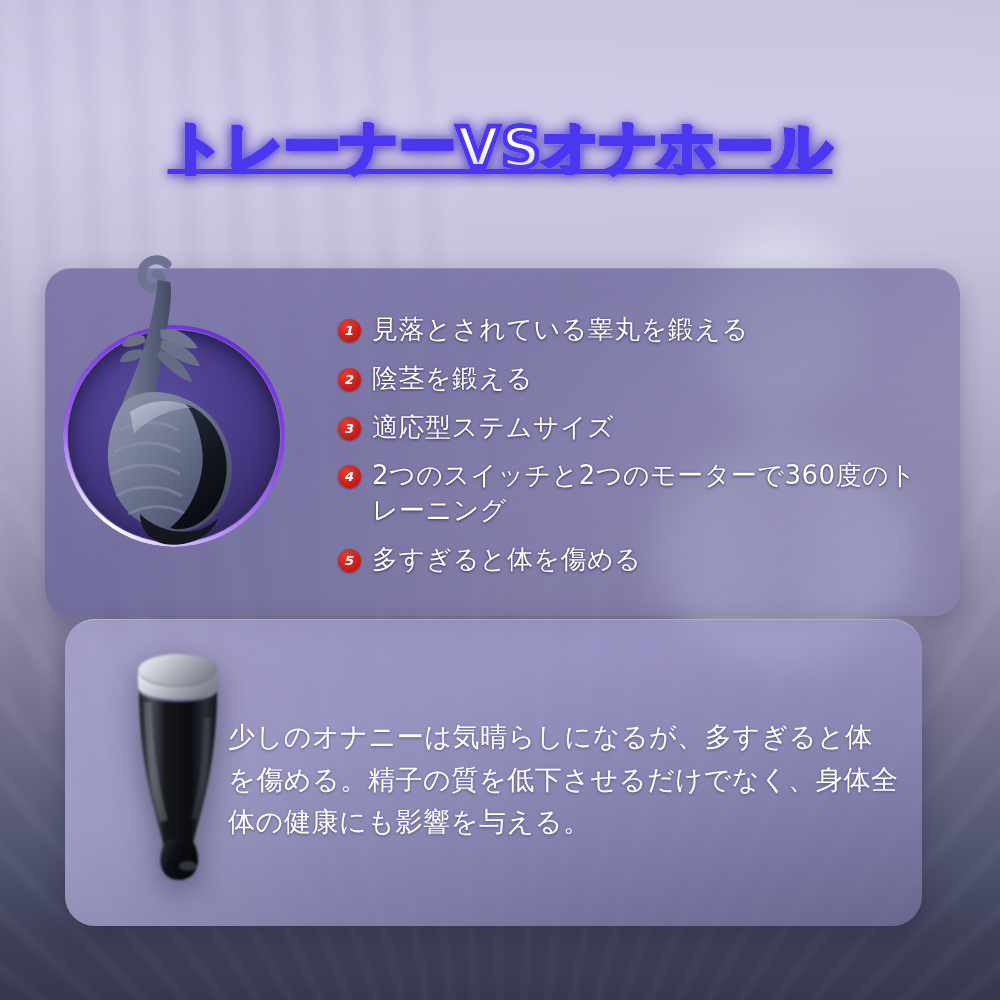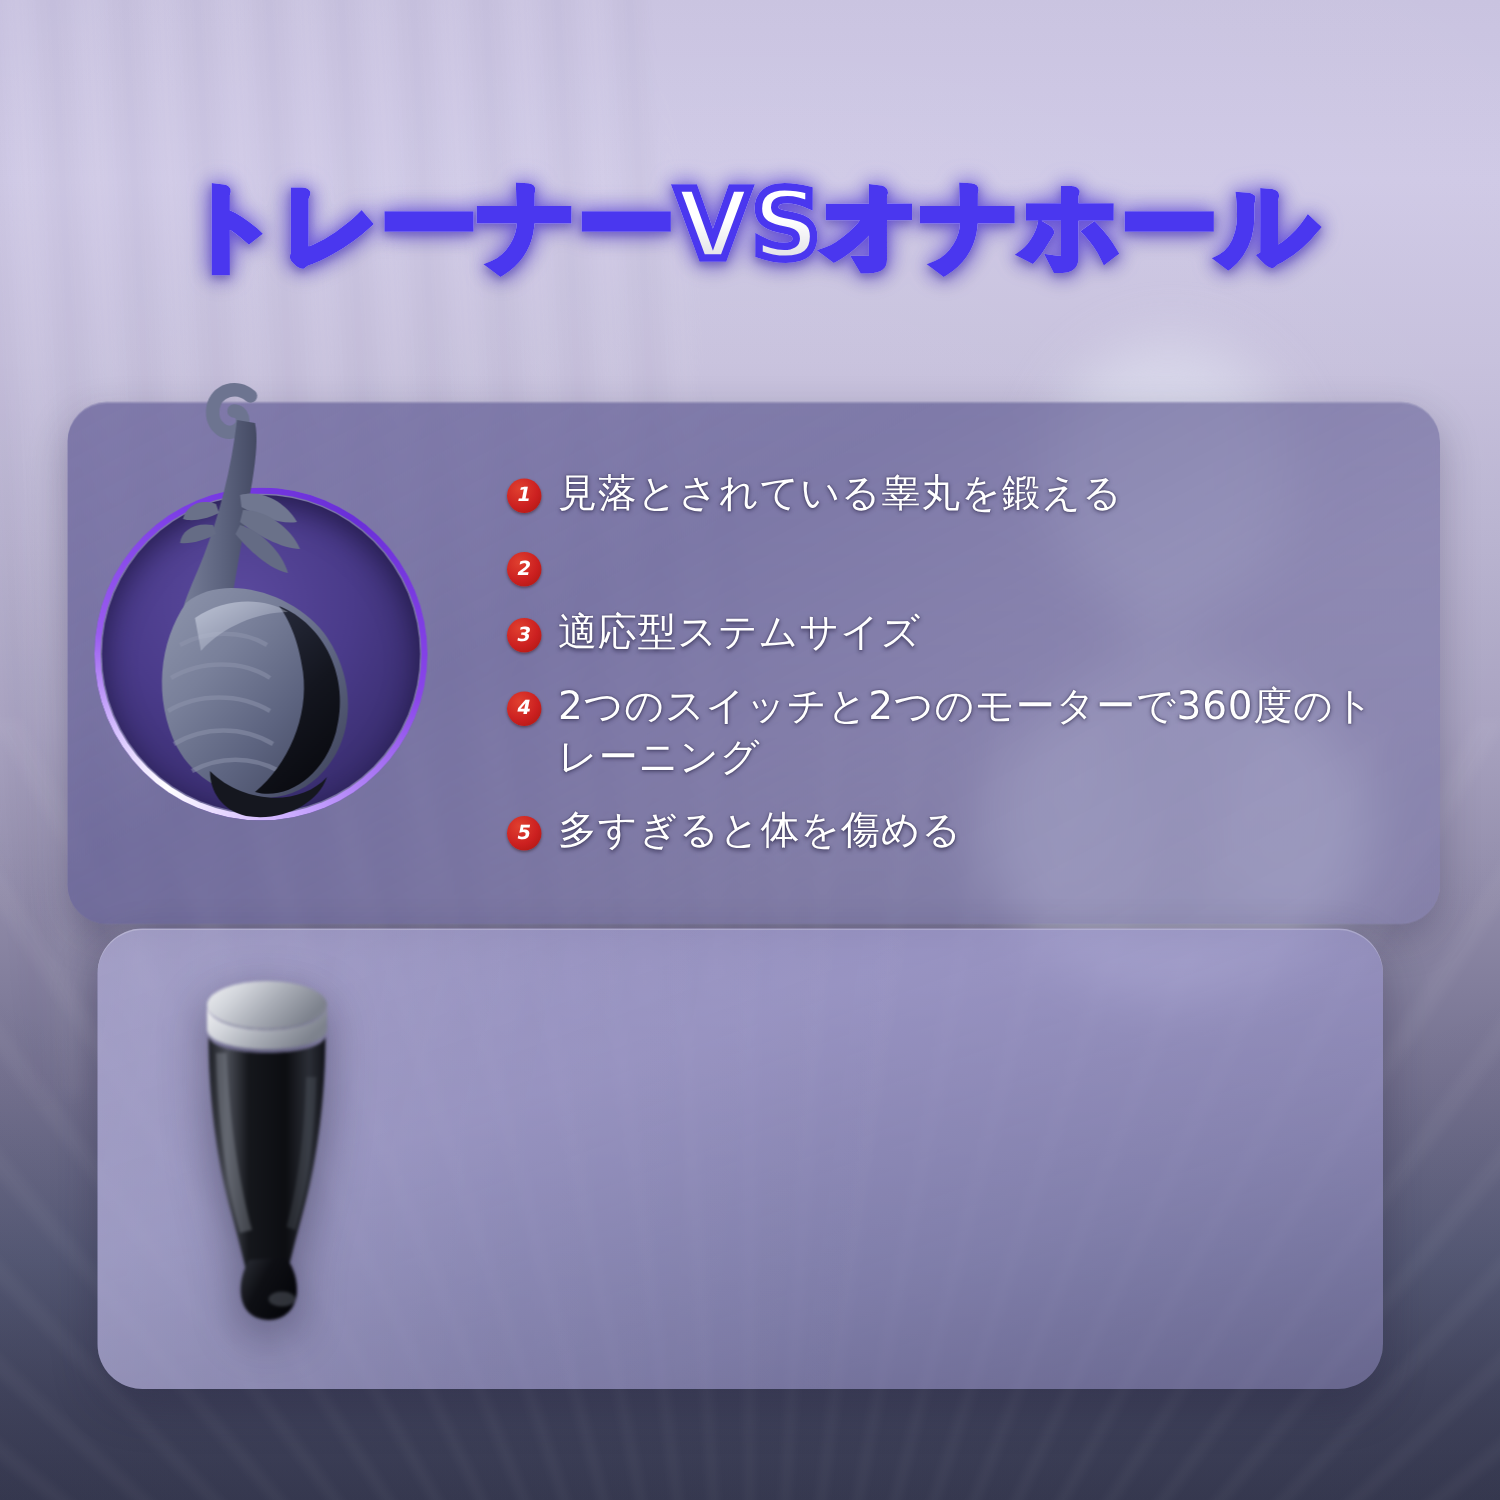--- a/index.html
+++ b/index.html
@@ -104,33 +104,34 @@
 
   
   .title-wrap {
     position: absolute;
     left: 0; top: 116px;
     width: 1000px;
     text-align: center;
   }
   .title {
     display: inline-block;
-    font-size: 64px;
+    font-size: 56px;
     font-weight: 700;
     letter-spacing: 1px;
     line-height: 1.12;
     color: #ffffff;
     background: linear-gradient(180deg,#ffffff 0%,#ffffff 42%,#e6e6ea 72%,#cfcfd8 100%);
     -webkit-background-clip: text;
     background-clip: text;
     -webkit-text-fill-color: transparent;
     paint-order: stroke fill;
     -webkit-text-stroke: 5px #4a37ef;
     filter: drop-shadow(0 0 7px rgba(88,60,245,0.75))
             drop-shadow(0 2px 3px rgba(40,30,90,0.45));
+    text-decoration: underline;
   }
 
   
   .card {
     position: absolute;
     box-sizing: border-box;
   }
   .card-top {
     left: 45px; top: 268px;
     width: 915px; height: 348px;
@@ -354,20 +355,21 @@
     </svg>
   </div>
 
   <div class="feature-list">
     <div class="feature-row">
       <span class="num-badge">1</span>
       <span class="feature-text">見落とされている睾丸を鍛える</span>
     </div>
     <div class="feature-row">
       <span class="num-badge">2</span>
+      <span class="feature-text">陰茎を鍛える</span>
     </div>
     <div class="feature-row">
       <span class="num-badge">3</span>
       <span class="feature-text">適応型ステムサイズ</span>
     </div>
     <div class="feature-row">
       <span class="num-badge">4</span>
       <span class="feature-text">2つのスイッチと2つのモーターで360度のトレーニング</span>
     </div>
     <div class="feature-row">
@@ -415,14 +417,15 @@
 
     <path d="M48 200 C 40 214, 40 232, 52 238 C 66 244, 80 236, 80 220
              C 80 210, 76 202, 72 198 Z" fill="url(#oBase)"></path>
 
     <path d="M33 62 C 35 110, 42 150, 50 180 L 42 182 C 33 150, 27 108, 26 62 Z" fill="#8e939e" opacity="0.38"></path>
     <path d="M86 78 C 85 118, 80 152, 73 178 L 79 180 C 87 152, 92 116, 93 78 Z" fill="#5d626c" opacity="0.30"></path>
 
     <ellipse cx="70" cy="226" rx="9" ry="5" fill="#7f848e" opacity="0.35"></ellipse>
   </svg>
 
+  <div class="bottom-text">少しのオナニーは気晴らしになるが、多すぎると体を傷める。精子の質を低下させるだけでなく、身体全体の健康にも影響を与える。</div>
 
 </div>
 
 </body></html>

